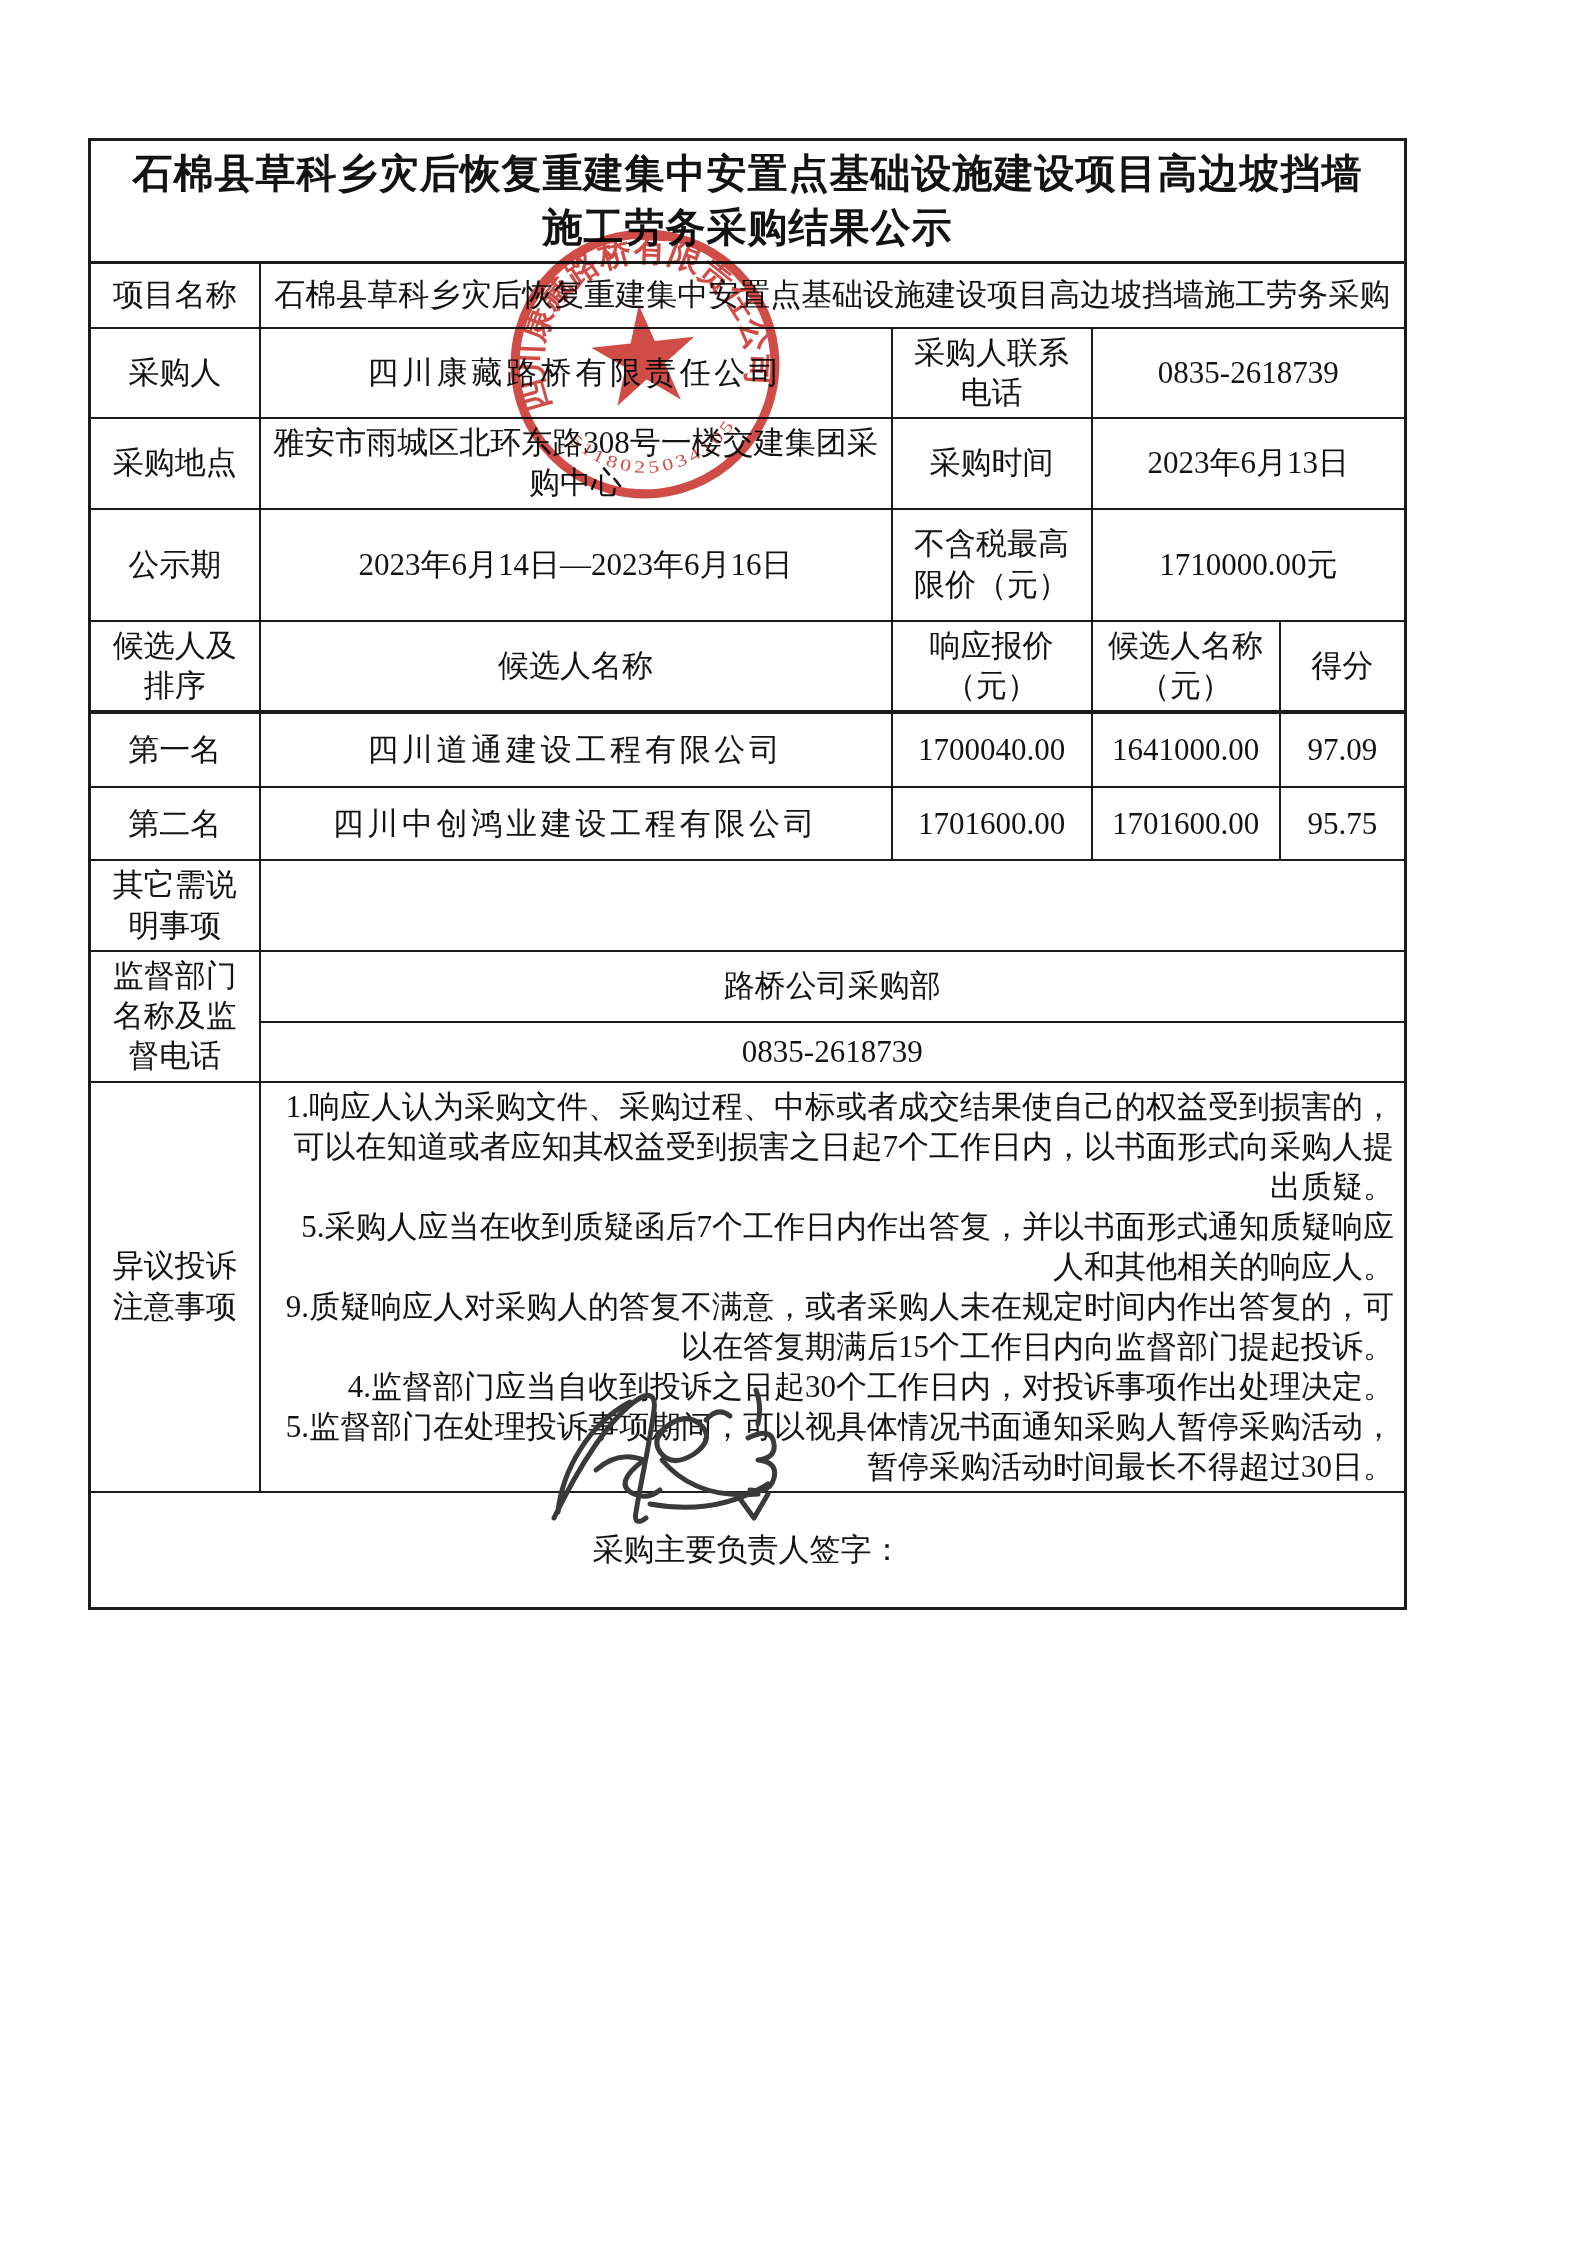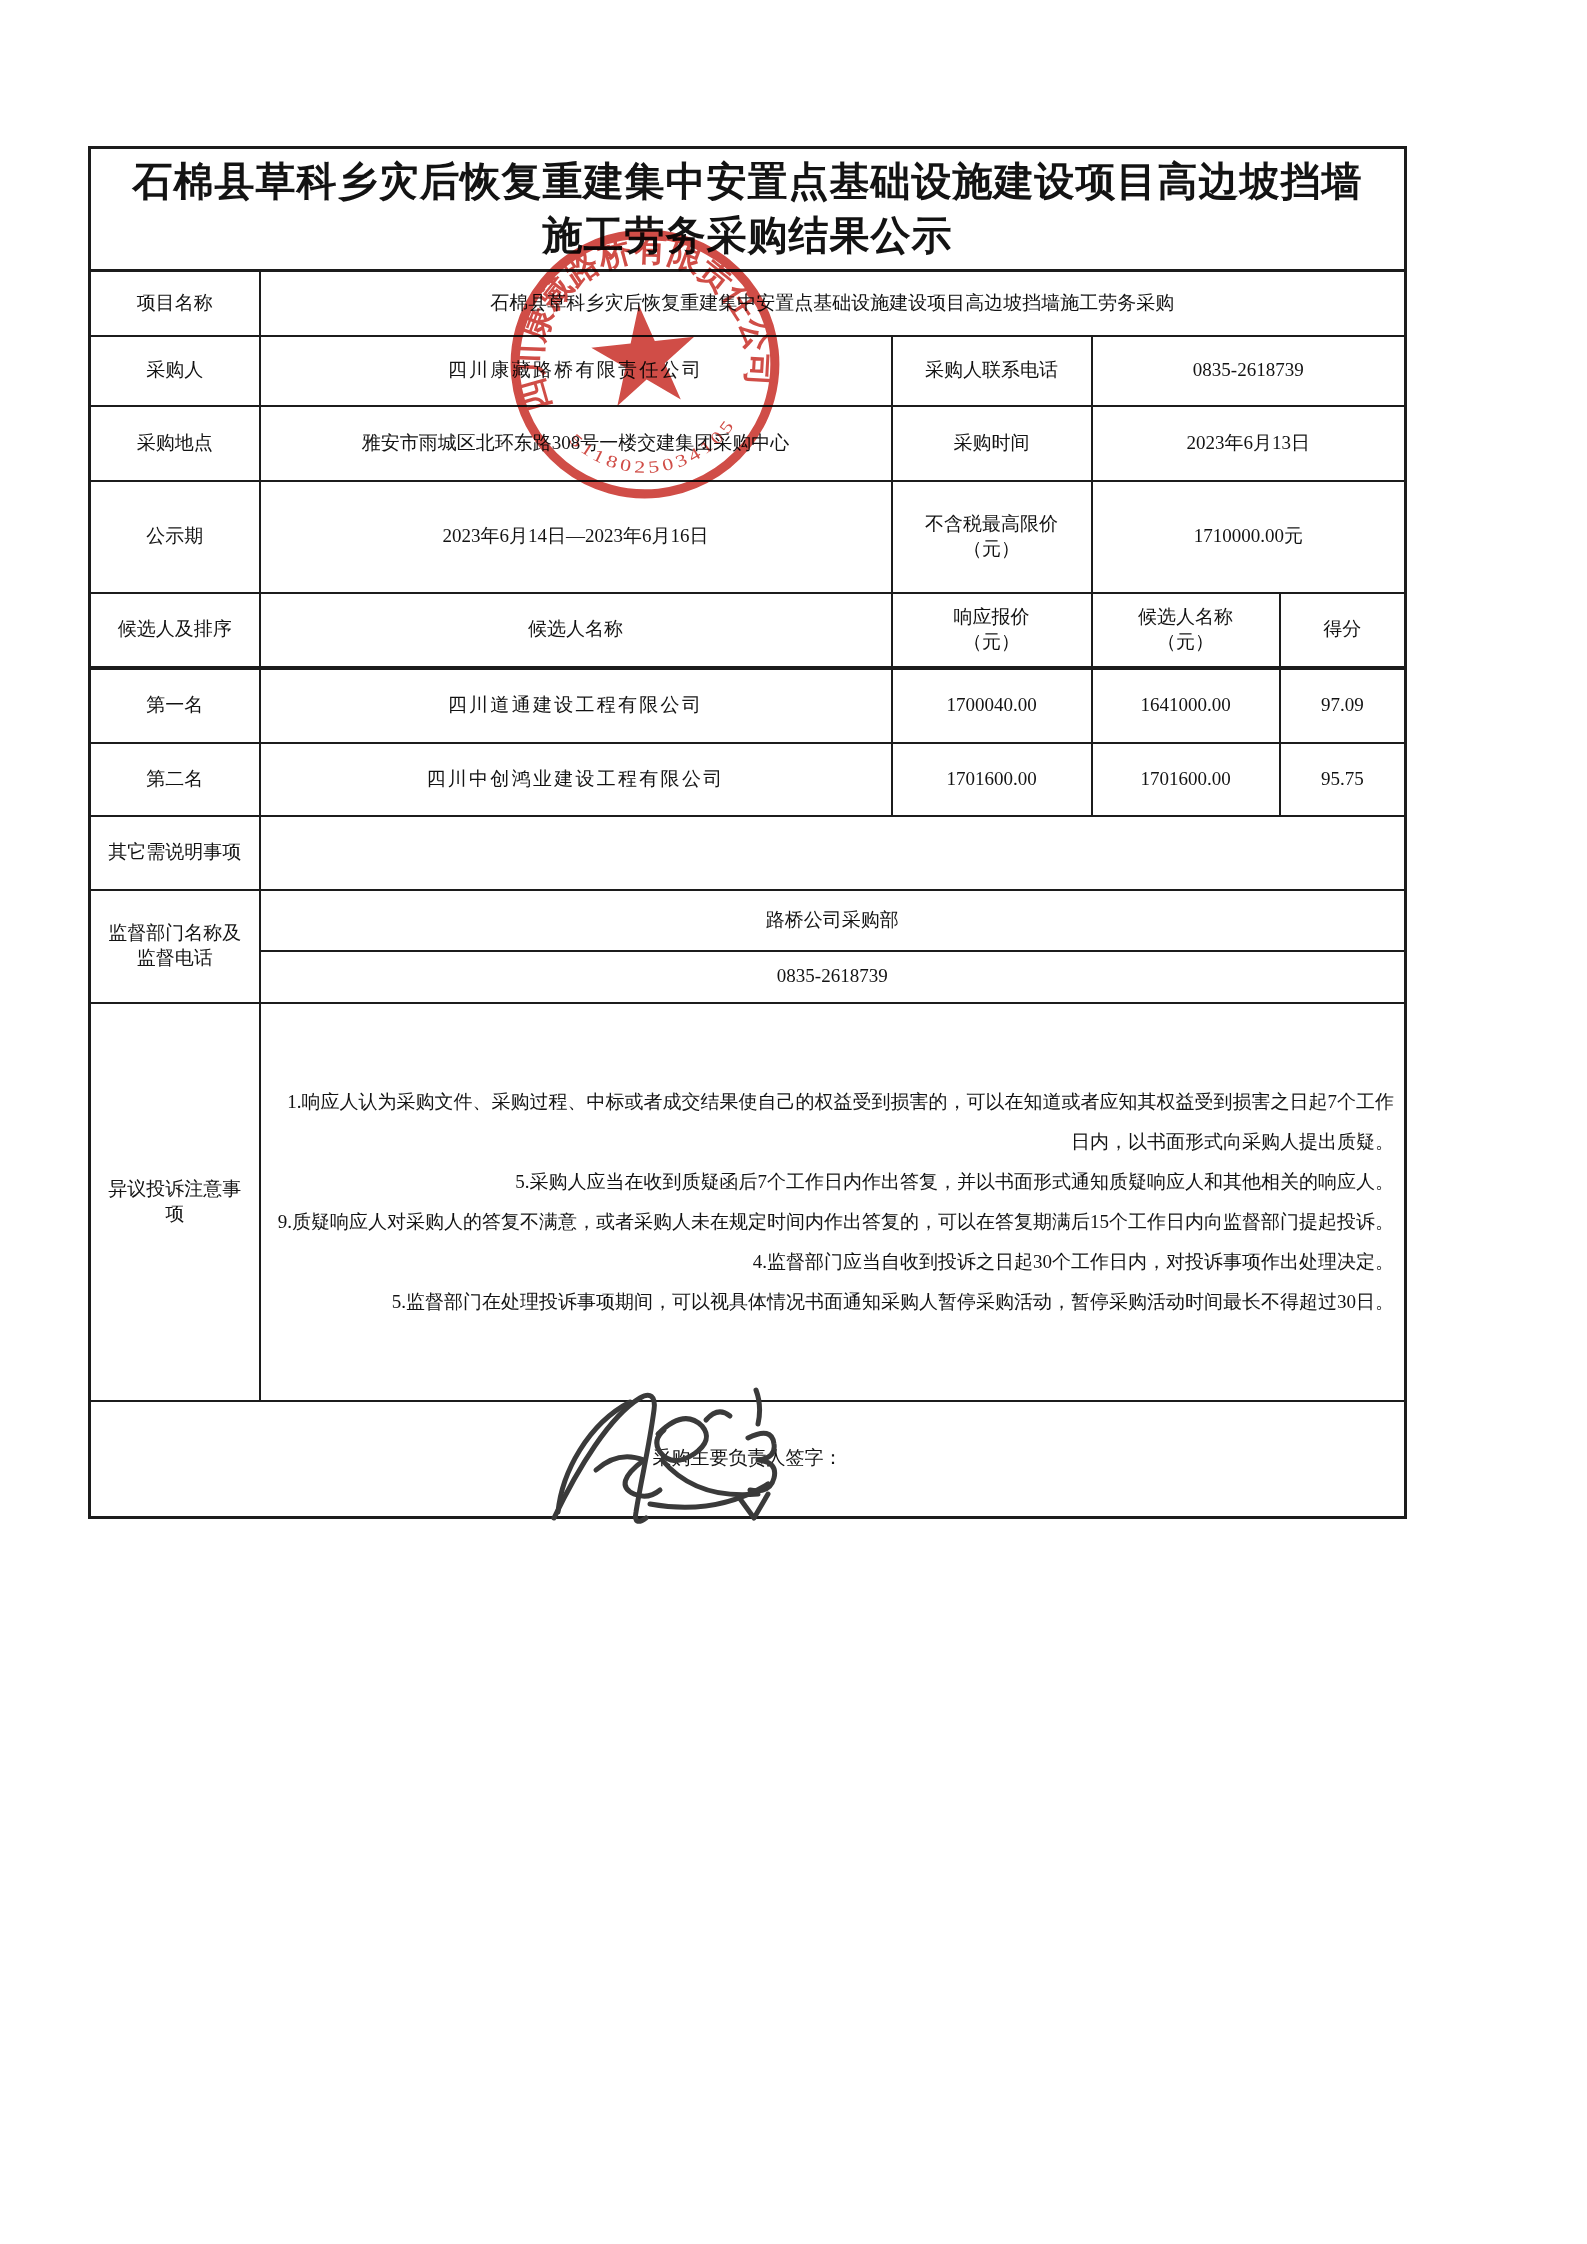--- a/index.html
+++ b/index.html
@@ -5,30 +5,30 @@
   html,body{margin:0;padding:0;background:#ffffff;}
   .page{
     position:relative;
     width:1587px;height:2244px;
     background:#ffffff;
     font-family:"Liberation Serif","DejaVu Serif",serif;
     color:#111;
     overflow:hidden;
   }
   table.doc{
-    position:absolute;left:88px;top:146px;
+    position:absolute;left:88px;top:138px;
     width:1316px;
     border-collapse:collapse;
     table-layout:fixed;
   }
   table.doc td{
     border:2px solid #1c1c1c;
-    font-size:19px;
+    font-size:31px;
     color:#131313;
-    padding:10px 10px;
+    padding:4px 10px;
     text-align:center;
     vertical-align:middle;
     word-break:break-all;
     line-height:1.3;
   }
   tr.r-title td{
     font-size:40px;
     font-weight:700;
     line-height:1.35;
     padding:6px 28px;

